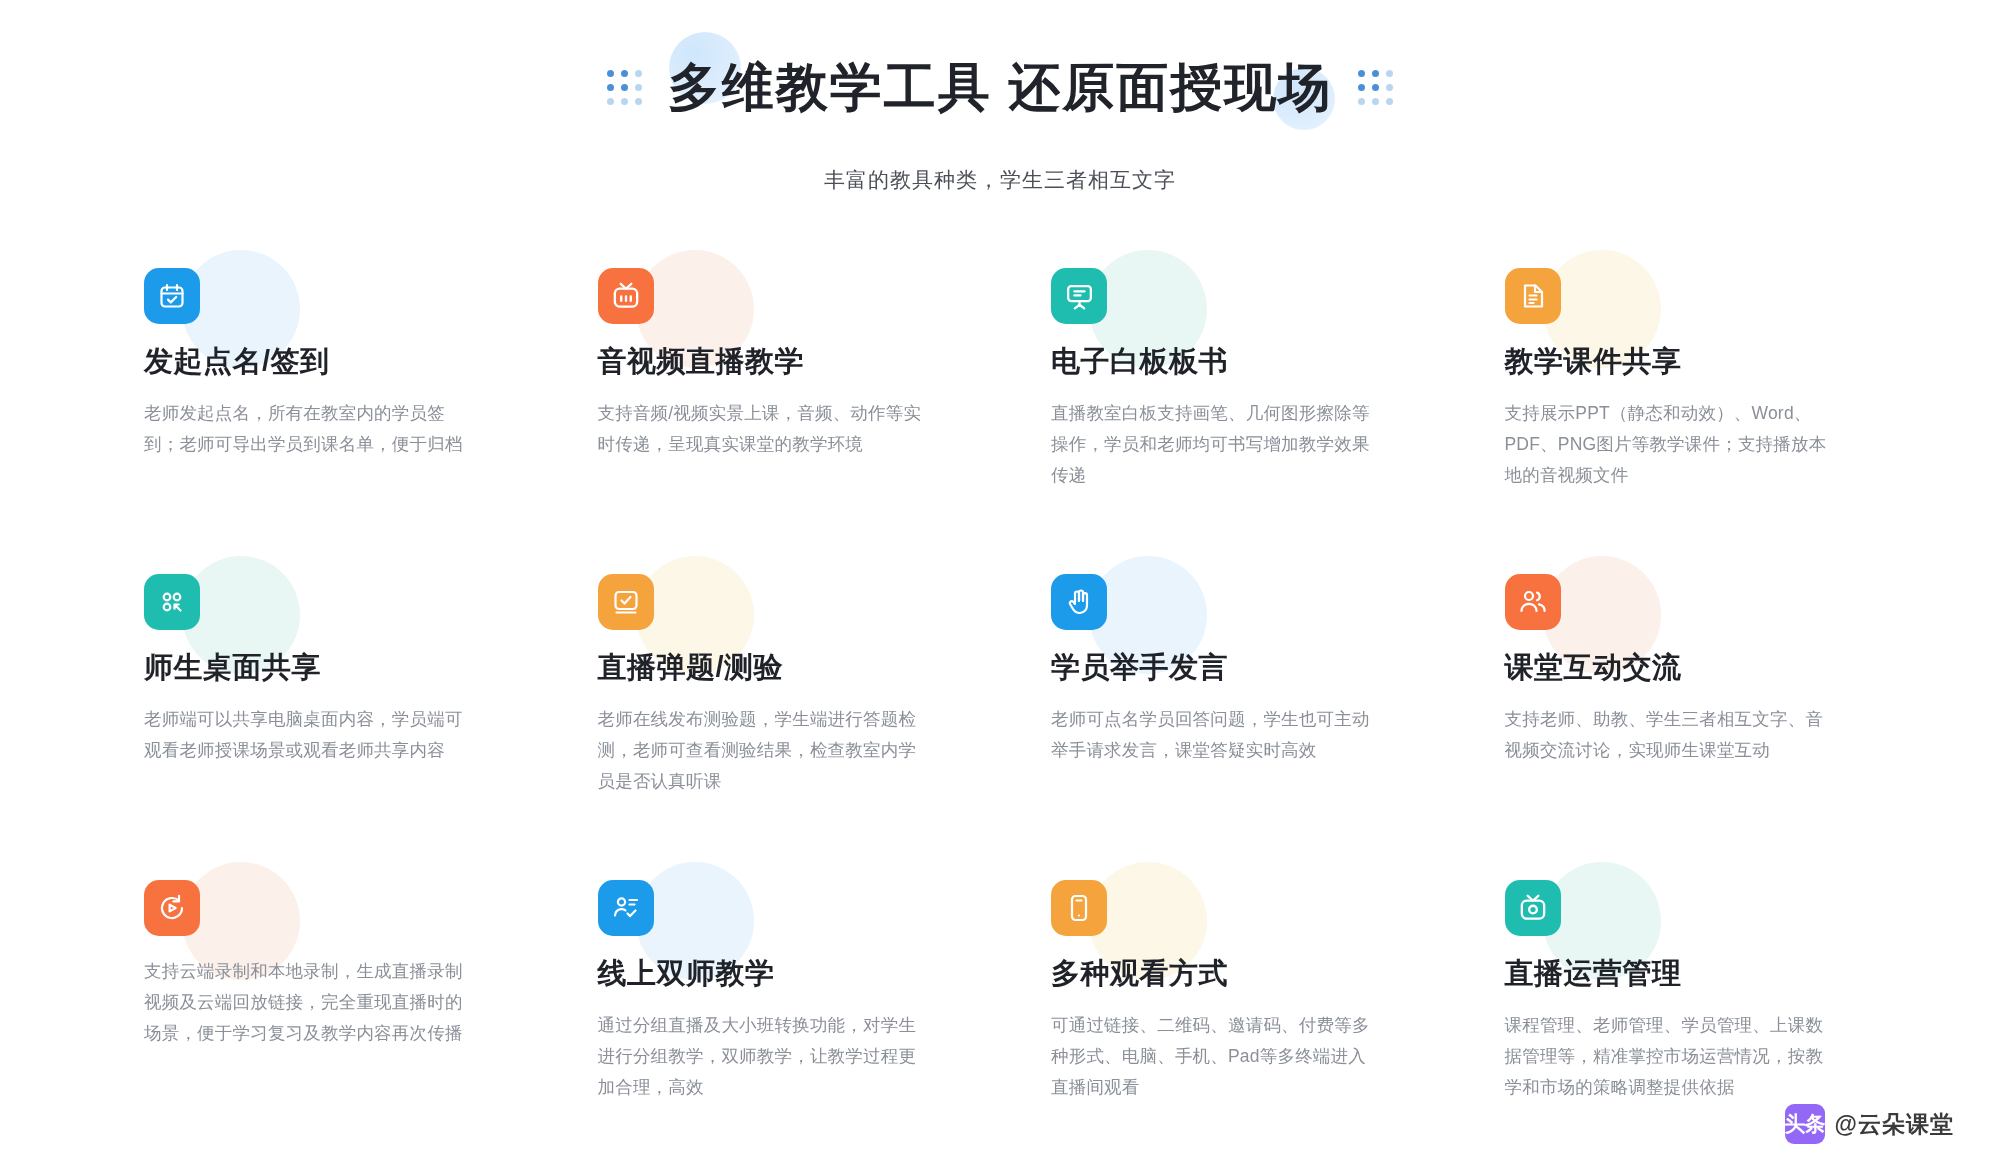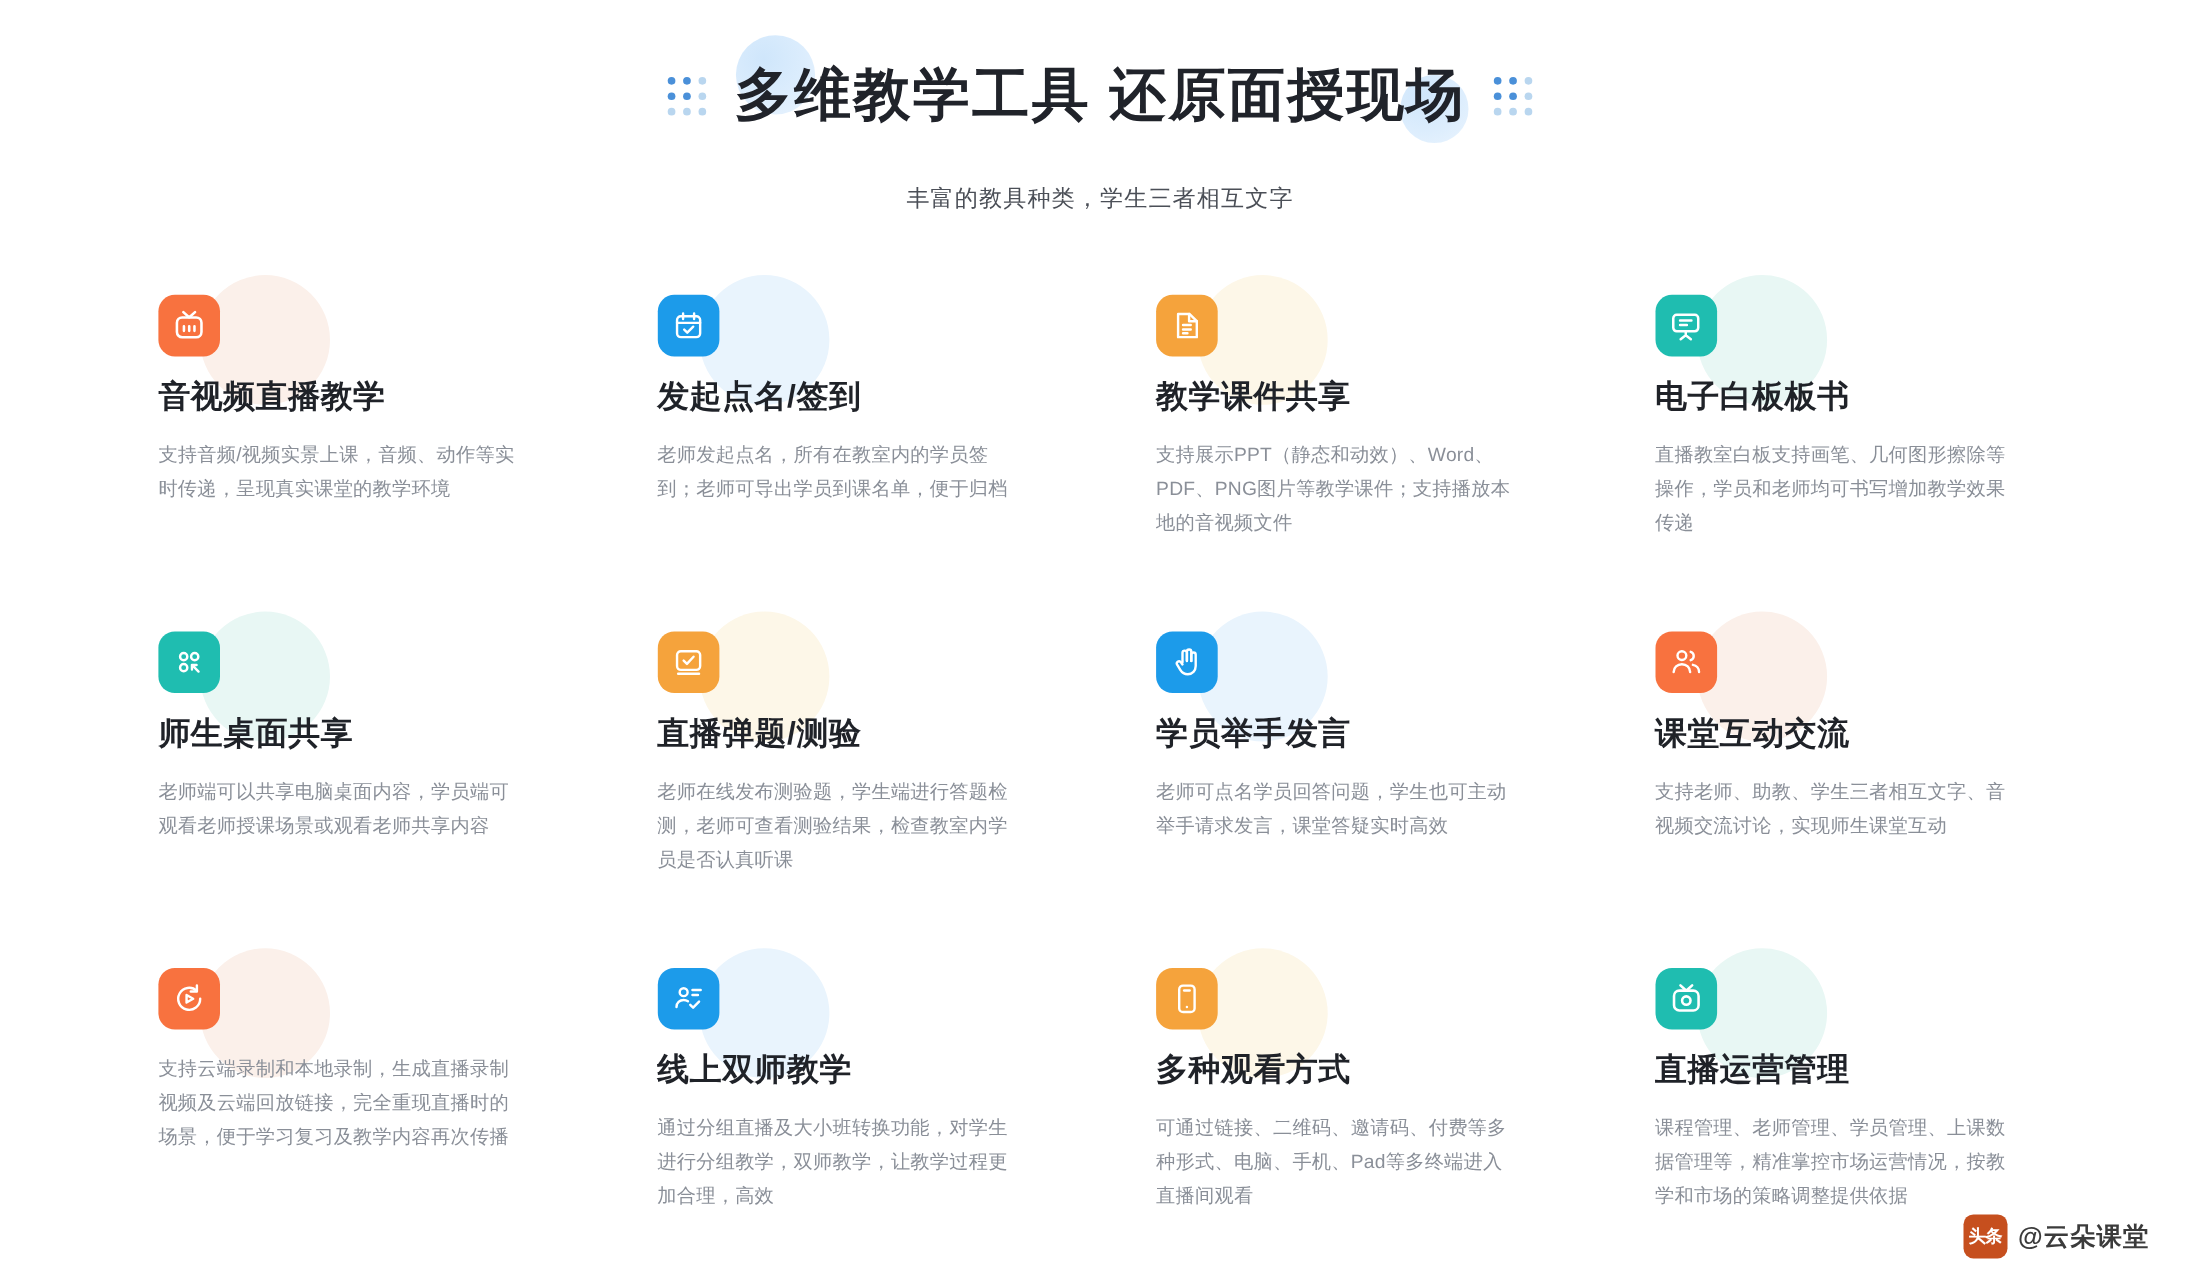--- a/index.html
+++ b/index.html
@@ -136,23 +136,23 @@
     bottom: 26px;
     display: flex;
     align-items: center;
     gap: 10px;
     opacity: 0.92;
     z-index: 5;
   }
   .wm-badge {
     width: 40px; height: 40px;
     border-radius: 9px;
-    background: #c2410c;
+    background: #8b5cf6;
     color: #fff;
-    font-size: 16px;
+    font-size: 21px;
     font-weight: 700;
     display: flex; align-items: center; justify-content: center;
     letter-spacing: -1px;
   }
   .wm-text {
     font-size: 23px;
     font-weight: 700;
     color: #2b2b2b;
     letter-spacing: 1px;
   }
@@ -188,68 +188,68 @@
         <i class="pale"></i>
           <i class="pale"></i>
           <i class="pale"></i>
       </span>
     </div>
     <div class="subtitle">丰富的教具种类，学生三者相互文字</div>
   </div>
 
   <div class="grid" id="card-grid">
       <div class="card">
+        <span class="blob" style="background:#E9F4FD"></span>
+        <div class="icon" style="background:#1C9BEA">
+          <svg width="32" height="32" viewBox="0 0 32 32">
+            <rect stroke="#fff" stroke-width="2.2" fill="none" stroke-linecap="round" stroke-linejoin="round" x="5.5" y="7.5" width="21" height="19" rx="3.5"></rect>
+            <path stroke="#fff" stroke-width="2.2" fill="none" stroke-linecap="round" stroke-linejoin="round" d="M5.5 13.5h21M11 5v5M21 5v5"></path>
+            <path stroke="#fff" stroke-width="2.2" fill="none" stroke-linecap="round" stroke-linejoin="round" d="M12 19.6l2.8 2.8 5.4-5.4"></path>
+          </svg>
+        </div>
+        <div class="card-title">发起点名/签到</div>
+        <div class="card-desc">老师发起点名，所有在教室内的学员签到；老师可导出学员到课名单，便于归档</div>
+      </div>
+      <div class="card">
         <span class="blob" style="background:#FBF0EA"></span>
         <div class="icon" style="background:#F8723F">
           <svg width="34" height="34" viewBox="0 0 32 32">
             <path stroke="#fff" stroke-width="2.2" fill="none" stroke-linecap="round" stroke-linejoin="round" d="M11 4.5l4.6 4.2M21 4.5l-4.6 4.2"></path>
             <rect stroke="#fff" stroke-width="2.2" fill="none" stroke-linecap="round" stroke-linejoin="round" x="5.5" y="9" width="21" height="17" rx="4.5"></rect>
             <path stroke="#fff" stroke-width="2.2" fill="none" stroke-linecap="round" stroke-linejoin="round" d="M11.5 16.5v4M16 16.5v4M20.5 16.5v4"></path>
           </svg>
         </div>
         <div class="card-title">音视频直播教学</div>
         <div class="card-desc">支持音频/视频实景上课，音频、动作等实时传递，呈现真实课堂的教学环境</div>
       </div>
       <div class="card">
-        <span class="blob" style="background:#E9F4FD"></span>
-        <div class="icon" style="background:#1C9BEA">
-          <svg width="32" height="32" viewBox="0 0 32 32">
-            <rect stroke="#fff" stroke-width="2.2" fill="none" stroke-linecap="round" stroke-linejoin="round" x="5.5" y="7.5" width="21" height="19" rx="3.5"></rect>
-            <path stroke="#fff" stroke-width="2.2" fill="none" stroke-linecap="round" stroke-linejoin="round" d="M5.5 13.5h21M11 5v5M21 5v5"></path>
-            <path stroke="#fff" stroke-width="2.2" fill="none" stroke-linecap="round" stroke-linejoin="round" d="M12 19.6l2.8 2.8 5.4-5.4"></path>
-          </svg>
-        </div>
-        <div class="card-title">发起点名/签到</div>
-        <div class="card-desc">老师发起点名，所有在教室内的学员签到；老师可导出学员到课名单，便于归档</div>
-      </div>
-      <div class="card">
-        <span class="blob" style="background:#FDF7E8"></span>
-        <div class="icon" style="background:#F5A33C">
-          <svg width="32" height="32" viewBox="0 0 32 32">
-            <path stroke="#fff" stroke-width="2.2" fill="none" stroke-linecap="round" stroke-linejoin="round" d="M8 5.5h10.5L25 12v14.5H8z"></path>
-            <path stroke="#fff" stroke-width="2.2" fill="none" stroke-linecap="round" stroke-linejoin="round" d="M18 5.5V12H25"></path>
-            <path stroke="#fff" stroke-width="2.2" fill="none" stroke-linecap="round" stroke-linejoin="round" d="M12.5 15.5h7M12.5 19.5h7M12.5 23h4"></path>
-          </svg>
-        </div>
-        <div class="card-title">教学课件共享</div>
-        <div class="card-desc">支持展示PPT（静态和动效）、Word、PDF、PNG图片等教学课件；支持播放本地的音视频文件</div>
-      </div>
-      <div class="card">
         <span class="blob" style="background:#E8F7F4"></span>
         <div class="icon" style="background:#1FBDB0">
           <svg width="33" height="33" viewBox="0 0 32 32">
             <rect stroke="#fff" stroke-width="2.2" fill="none" stroke-linecap="round" stroke-linejoin="round" x="5" y="6" width="22" height="14.5" rx="3"></rect>
             <path stroke="#fff" stroke-width="2.2" fill="none" stroke-linecap="round" stroke-linejoin="round" d="M11 11h10M11 15h6"></path>
             <path stroke="#fff" stroke-width="2.2" fill="none" stroke-linecap="round" stroke-linejoin="round" d="M16 20.5v3.5M16 24l-4.5 3.5M16 24l4.5 3.5"></path>
           </svg>
         </div>
         <div class="card-title">电子白板板书</div>
         <div class="card-desc">直播教室白板支持画笔、几何图形擦除等操作，学员和老师均可书写增加教学效果传递</div>
       </div>
       <div class="card">
+        <span class="blob" style="background:#FDF7E8"></span>
+        <div class="icon" style="background:#F5A33C">
+          <svg width="32" height="32" viewBox="0 0 32 32">
+            <path stroke="#fff" stroke-width="2.2" fill="none" stroke-linecap="round" stroke-linejoin="round" d="M8 5.5h10.5L25 12v14.5H8z"></path>
+            <path stroke="#fff" stroke-width="2.2" fill="none" stroke-linecap="round" stroke-linejoin="round" d="M18 5.5V12H25"></path>
+            <path stroke="#fff" stroke-width="2.2" fill="none" stroke-linecap="round" stroke-linejoin="round" d="M12.5 15.5h7M12.5 19.5h7M12.5 23h4"></path>
+          </svg>
+        </div>
+        <div class="card-title">教学课件共享</div>
+        <div class="card-desc">支持展示PPT（静态和动效）、Word、PDF、PNG图片等教学课件；支持播放本地的音视频文件</div>
+      </div>
+      <div class="card">
         <span class="blob" style="background:#E8F7F4"></span>
         <div class="icon" style="background:#1FBDB0">
           <svg width="32" height="32" viewBox="0 0 32 32">
             <circle stroke="#fff" stroke-width="2.2" fill="none" stroke-linecap="round" stroke-linejoin="round" cx="11" cy="11" r="3.3"></circle>
             <circle stroke="#fff" stroke-width="2.2" fill="none" stroke-linecap="round" stroke-linejoin="round" cx="21" cy="11" r="3.3"></circle>
             <circle stroke="#fff" stroke-width="2.2" fill="none" stroke-linecap="round" stroke-linejoin="round" cx="11" cy="21" r="3.3"></circle>
             <path stroke="#fff" stroke-width="2.2" fill="none" stroke-linecap="round" stroke-linejoin="round" d="M24.5 24.5l-6-6M18.5 18.5h4.2M18.5 18.5v4.2"></path>
           </svg>
         </div>
         <div class="card-title">师生桌面共享</div>

